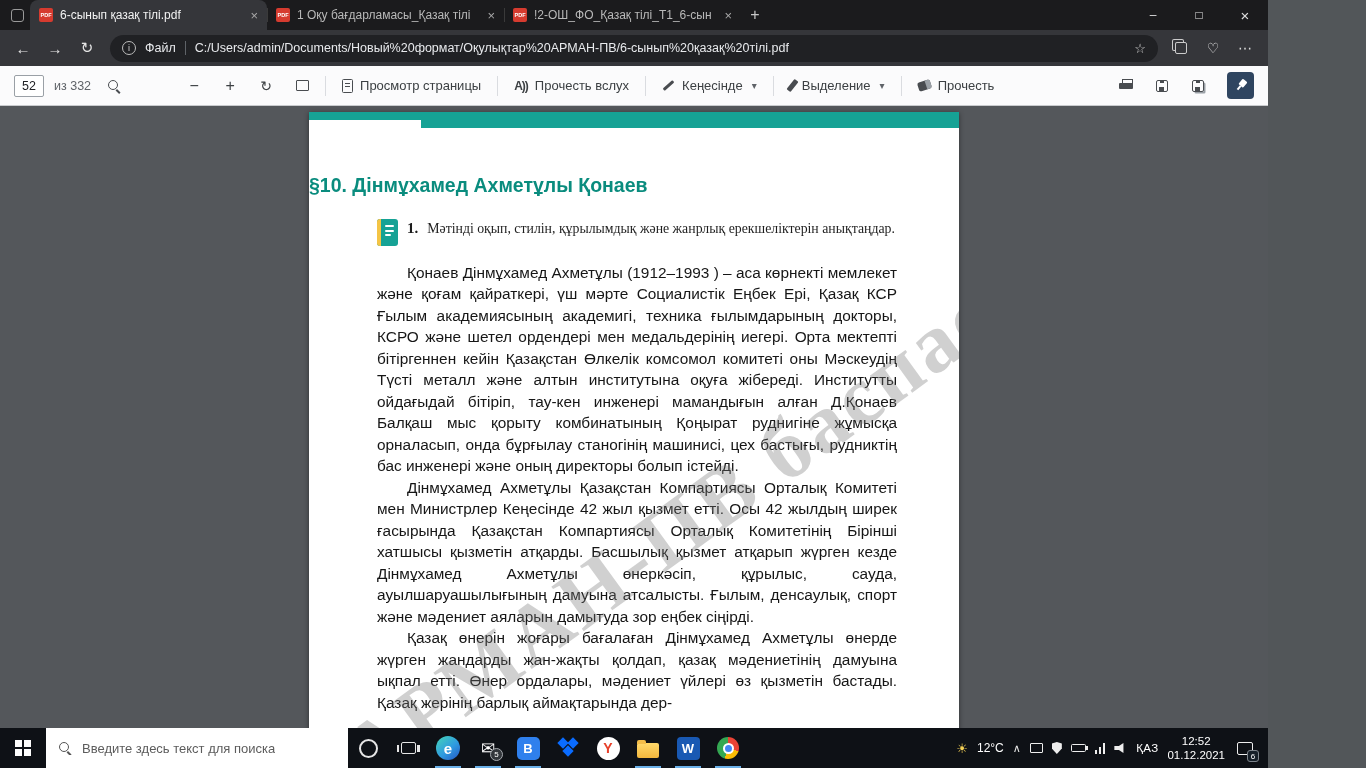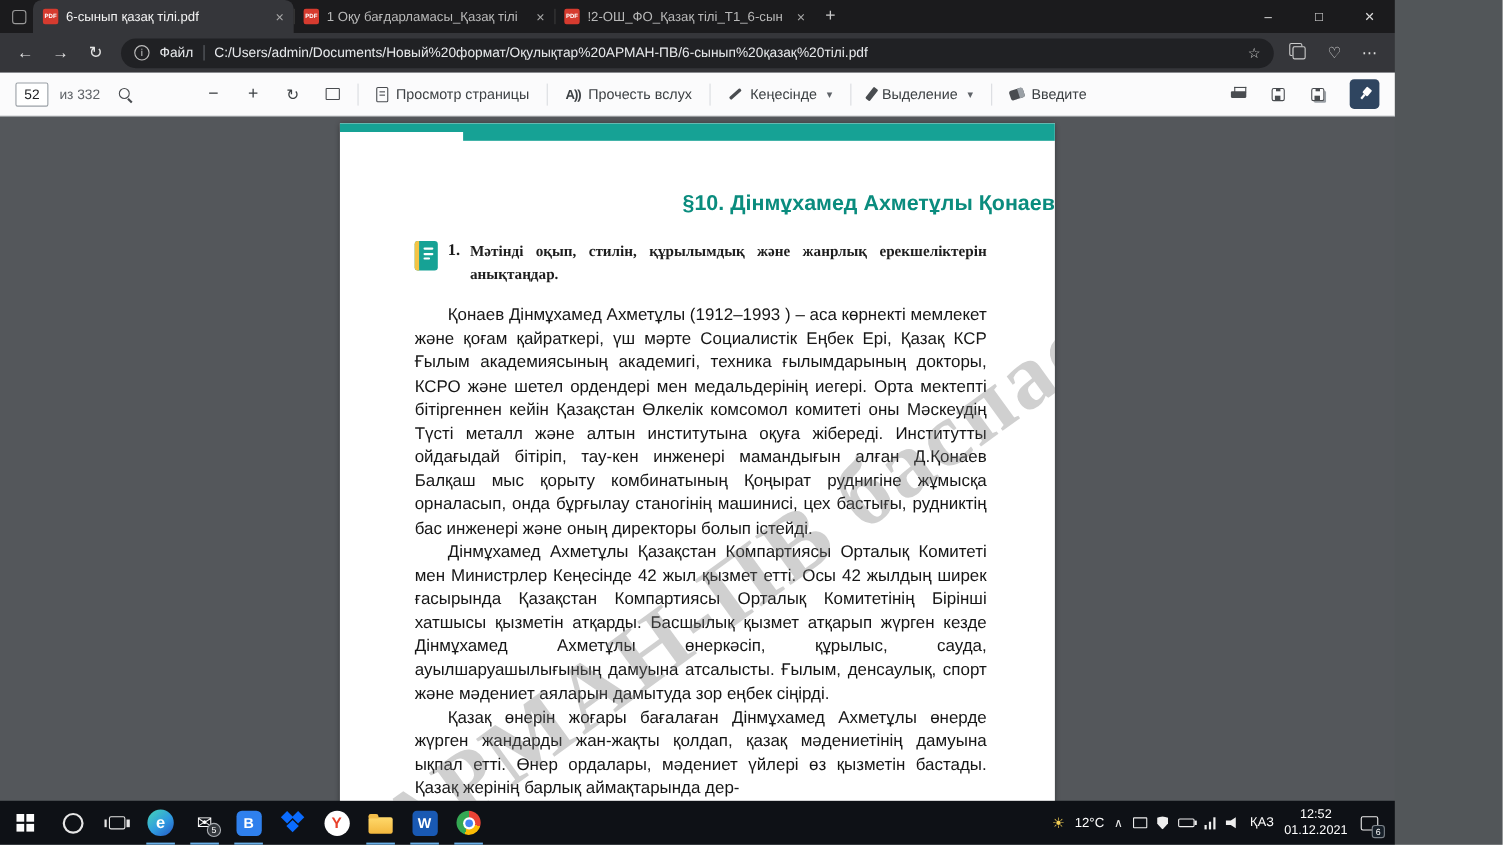--- a/index.html
+++ b/index.html
@@ -65,28 +65,28 @@
 .pinbtn{margin-left:6px;width:27px;height:27px;background:#2f4560;border-radius:4px;display:grid;place-items:center}
 .i-pin{width:12px;height:13px;position:relative;transform:rotate(40deg)}
 .i-pin::before{content:"";position:absolute;left:3px;top:0;width:6px;height:7px;background:#fff;border-radius:1px}
 .i-pin::after{content:"";position:absolute;left:5.4px;top:7px;width:1.6px;height:5px;background:#fff}
 
 
 .content{flex:1;overflow:hidden;display:flex;justify-content:center;background:#54575b;min-height:0}
 .page{width:650px;margin-top:6px;background:#fff;position:relative;overflow:hidden;box-shadow:0 1px 5px rgba(0,0,0,.45);flex:0 0 auto;height:920px}
 .band1{height:8px;background:#16a295}
 .band2{height:8px;background:#16a295;margin-left:112px}
-.doc-title{margin-top:46px;text-align:right;color:#0a8c7e;font-size:19.5px;font-weight:bold}
+.doc-title{margin-top:46px;text-align:left;color:#0a8c7e;font-size:19.5px;font-weight:bold}
 .exercise{margin:22px 62px 0 68px;display:flex;align-items:flex-start;gap:9px}
 .ex-icon{flex:0 0 auto;width:21px;height:27px;background:#16a295;border-radius:3px;position:relative;display:flex;flex-direction:column;gap:2.5px;padding:6px 4px 0 8px}
 .ex-icon::before{content:"";position:absolute;left:0;top:0;bottom:0;width:4px;background:#f4c445;border-radius:3px 0 0 3px}
 .ex-icon i{height:2px;background:#fff;border-radius:1px}
 .ex-icon i:nth-child(3){width:70%}
 .ex-num{font-family:"Liberation Serif",serif;font-weight:bold;font-size:15px;color:#1c1c1c;margin-top:1px}
-.ex-text{font-family:"Liberation Serif",serif;font-weight:bold;font-size:13.8px;line-height:1.5;color:#1e1e1e;text-align:justify}
+.ex-text{font-family:"Liberation Serif",serif;font-weight:normal;font-size:13.8px;line-height:1.5;color:#1e1e1e;text-align:justify}
 .bodytext{margin:16px 62px 0 68px}
 .bodytext p{font-family:Liberation Sans, sans-serif;font-size:15.4px;line-height:1.395;color:#161616;text-align:justify;text-indent:30px}
 .watermark{position:absolute;left:16px;top:612px;transform:rotate(-36deg);transform-origin:0 0;font-family:"Liberation Serif",serif;font-weight:bold;font-size:84px;letter-spacing:3px;color:rgba(118,118,118,.34);white-space:nowrap;z-index:5;pointer-events:none}
 
 
 .taskbar{height:40px;background:#0e1116;display:flex;align-items:center;color:#fff;flex:0 0 auto}
 .startbtn{width:46px;height:40px;display:grid;place-items:center}
 .win-logo{display:grid;grid-template-columns:7px 7px;grid-template-rows:7px 7px;gap:1.5px}
 .win-logo i{background:#fdfdfd}
 .tb-search{width:302px;height:40px;background:#fff;display:flex;align-items:center;gap:10px;padding:0 12px;color:#5c5c5c;font-size:13px}
@@ -213,21 +213,21 @@
     </span>
     <span class="tsep"></span>
     <span class="tlabel">
       <span class="i-marker"></span>
       <span>Выделение</span>
       <span class="dd">▾</span>
     </span>
     <span class="tsep"></span>
     <span class="tlabel">
       <span class="i-eraser"></span>
-      <span>Введите</span>
+      <span>Прочесть</span>
     </span>
     <span style="margin-left:auto"></span>
     <span class="tbtn">
         <span class="i-print"></span>
       </span>
     <span class="tbtn">
         <span class="i-save"></span>
       </span>
     <span class="tbtn">
         <span class="i-save alt"></span>
@@ -262,20 +262,24 @@
 
   <div class="taskbar">
     <div class="startbtn">
       <span class="win-logo">
           <i></i>
           <i></i>
           <i></i>
           <i></i>
         </span>
     </div>
+    <div class="tb-search">
+      <span class="i-search"></span>
+      <span>Введите здесь текст для поиска</span>
+    </div>
     <div class="tb-btn">
         <span class="i-circleO"></span>
       </div>
     <div class="tb-btn">
         <span class="i-taskview"></span>
       </div>
     <div class="tb-btn running">
         <span class="app-edge">e</span>
       </div>
     <div class="tb-btn running">

